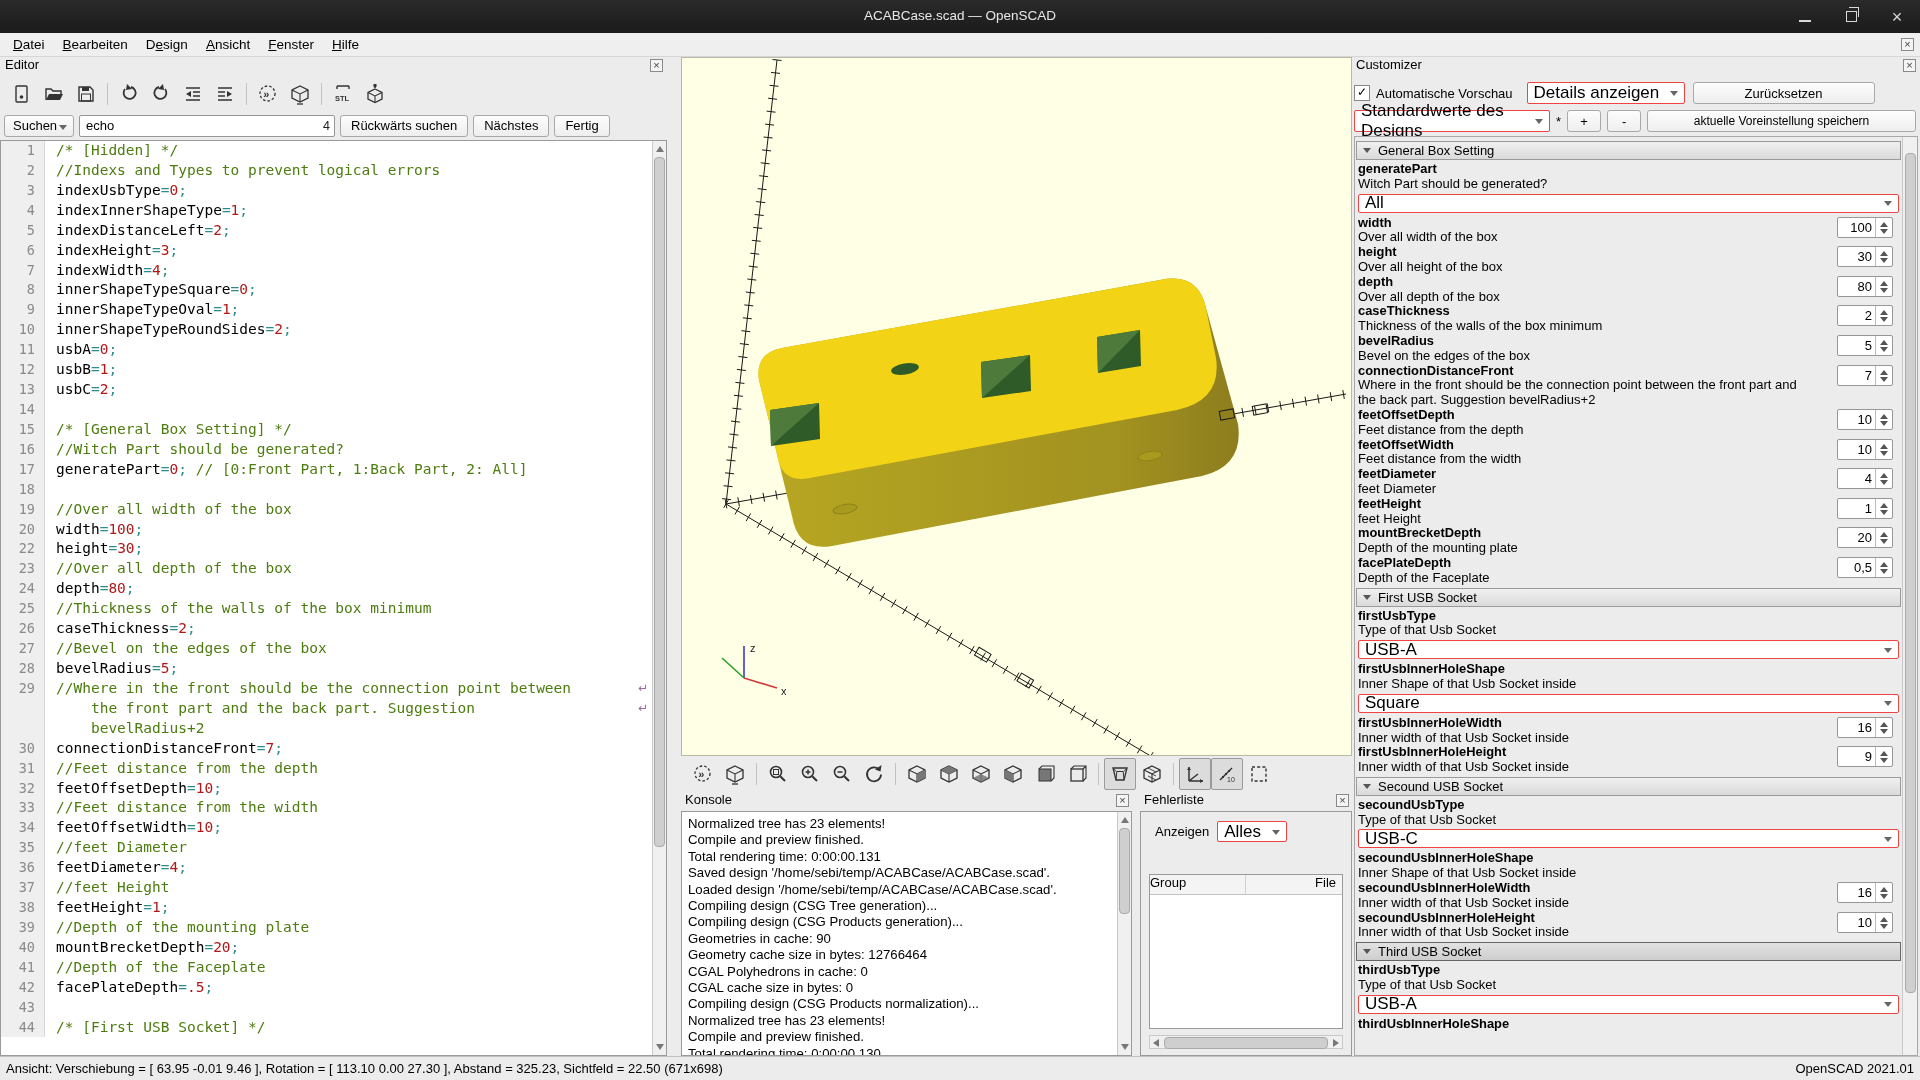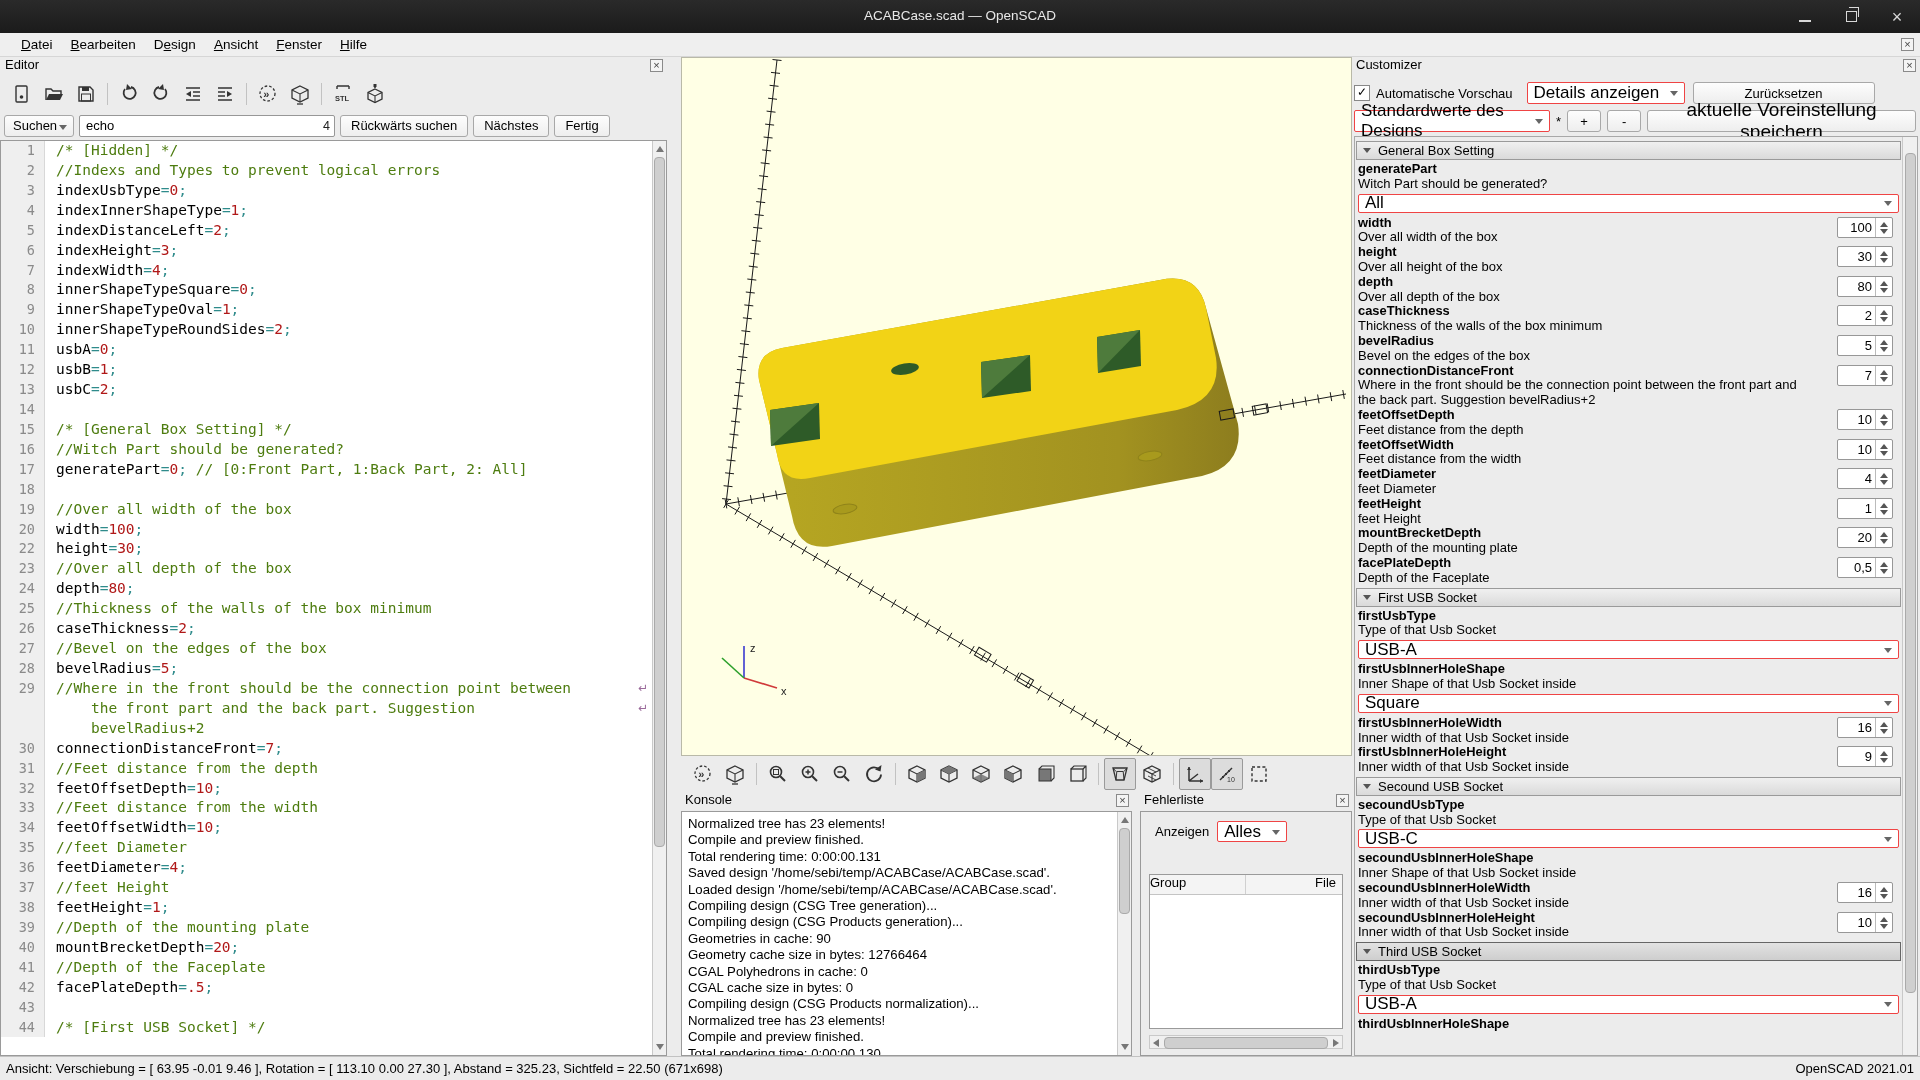--- a/index.html
+++ b/index.html
@@ -10,21 +10,21 @@
             background:linear-gradient(#2a2a2a,#1b1b1b);color:#e8e8e8;}
   .titlebar .title{position:absolute;left:0;right:0;top:8px;text-align:center;font-size:13.5px;}
   .winbtns{position:absolute;right:0;top:0;height:33px;display:flex;}
   .wb{width:46px;height:33px;display:flex;align-items:center;justify-content:center;color:#d8d8d8;}
   .mini{display:block;width:12px;height:0;border-bottom:2px solid #d8d8d8;margin-top:8px;}
   .rest{display:block;width:9px;height:9px;border:1.5px solid #d8d8d8;position:relative;}
   .rest:before{content:"";position:absolute;left:2px;top:-5px;width:9px;height:9px;border:1.5px solid #d8d8d8;border-left:none;border-bottom:none;}
   .clx{font-size:18px;line-height:18px;}
   
   .menubar{position:absolute;left:0;top:33px;width:1920px;height:24px;background:#efefef;
-           border-bottom:1px solid #d6d6d6;display:flex;align-items:center;padding-left:12px;box-sizing:border-box;}
+           border-bottom:1px solid #d6d6d6;display:flex;align-items:center;padding-left:4px;box-sizing:border-box;}
   .mi{padding:3px 9px;font-size:13.5px;}
   .mb-close{position:absolute;right:6px;top:5px;}
   .dclose{width:13px;height:13px;border:1px solid #8a8a8a;background:#f4f4f4;color:#444;
           font-size:11px;line-height:11px;text-align:center;display:inline-block;box-sizing:border-box;}
   
   .btn{background:linear-gradient(#fdfdfd,#eeeeee);border:1px solid #a8a8a8;border-radius:3px;
        font-size:13px;text-align:center;box-sizing:border-box;display:flex;align-items:center;justify-content:center;}
   .combo{background:#fff;border:1px solid #ef4444;border-radius:2px;position:relative;
          font-size:17px;display:flex;align-items:center;padding-left:6px;box-sizing:border-box;}
   .combo .arr{position:absolute;right:6px;top:50%;margin-top:-2px;width:0;height:0;
@@ -670,21 +670,21 @@
         <span>Standardwerte des Designs</span>
           <span class="arr"></span>
       </div>
       <span>*</span>
       <div class="btn" style="width:34px;height:22px;">
           <span>+</span>
         </div>
       <div class="btn" style="width:34px;height:22px;">
           <span>-</span>
         </div>
-      <div class="btn" style="flex:1;height:22px;font-size:19px;">
+      <div class="btn" style="flex:1;height:22px;font-size:12px;">
           <span>aktuelle Voreinstellung speichern</span>
         </div>
     </div>
     <div class="cz-scroll">
       <div class="cz-content" id="cz-content">
           <div class="secbar">
             <span class="sectri"></span>
             <span>General Box Setting</span>
           </div>
           <div class="param">

